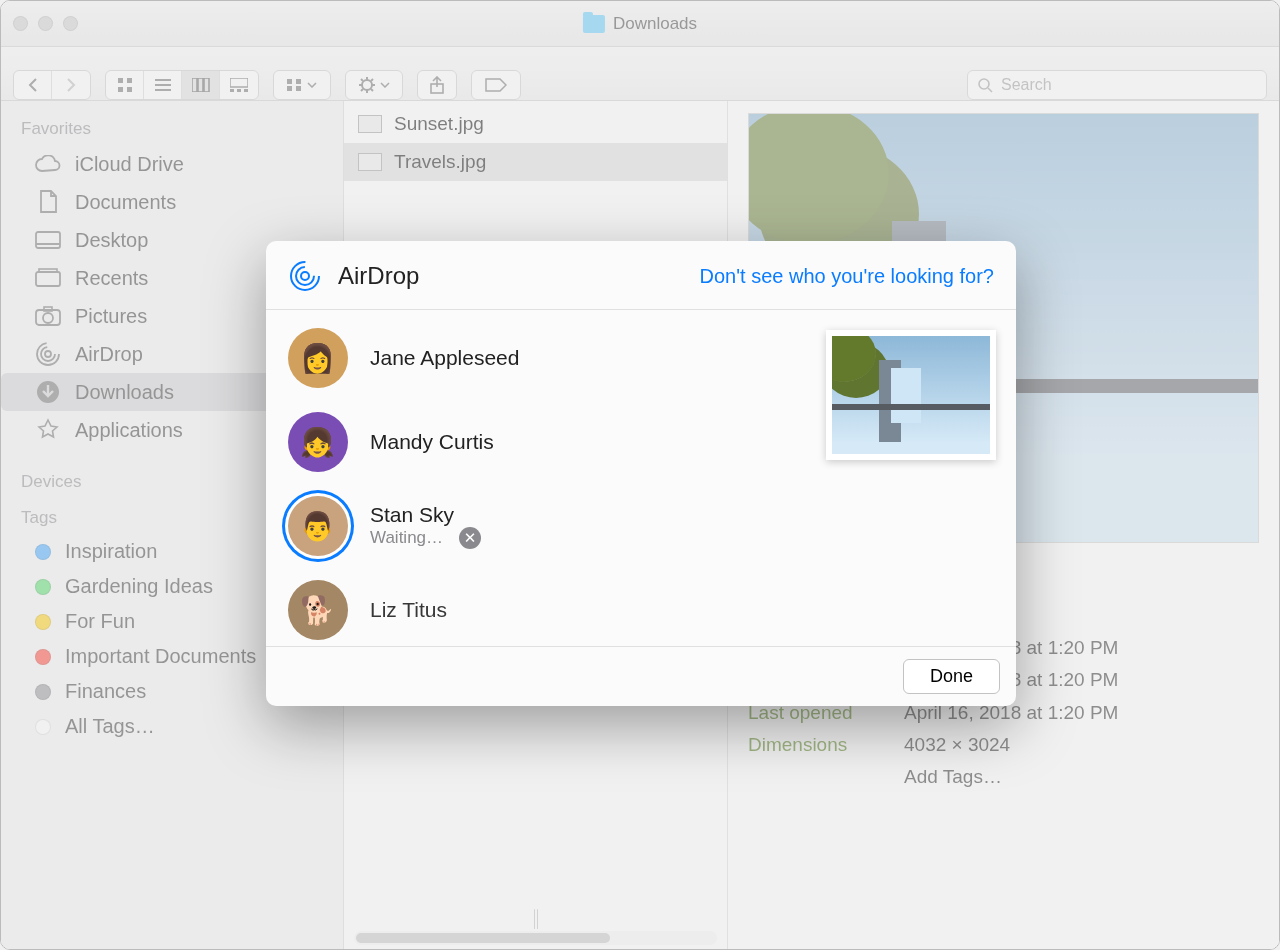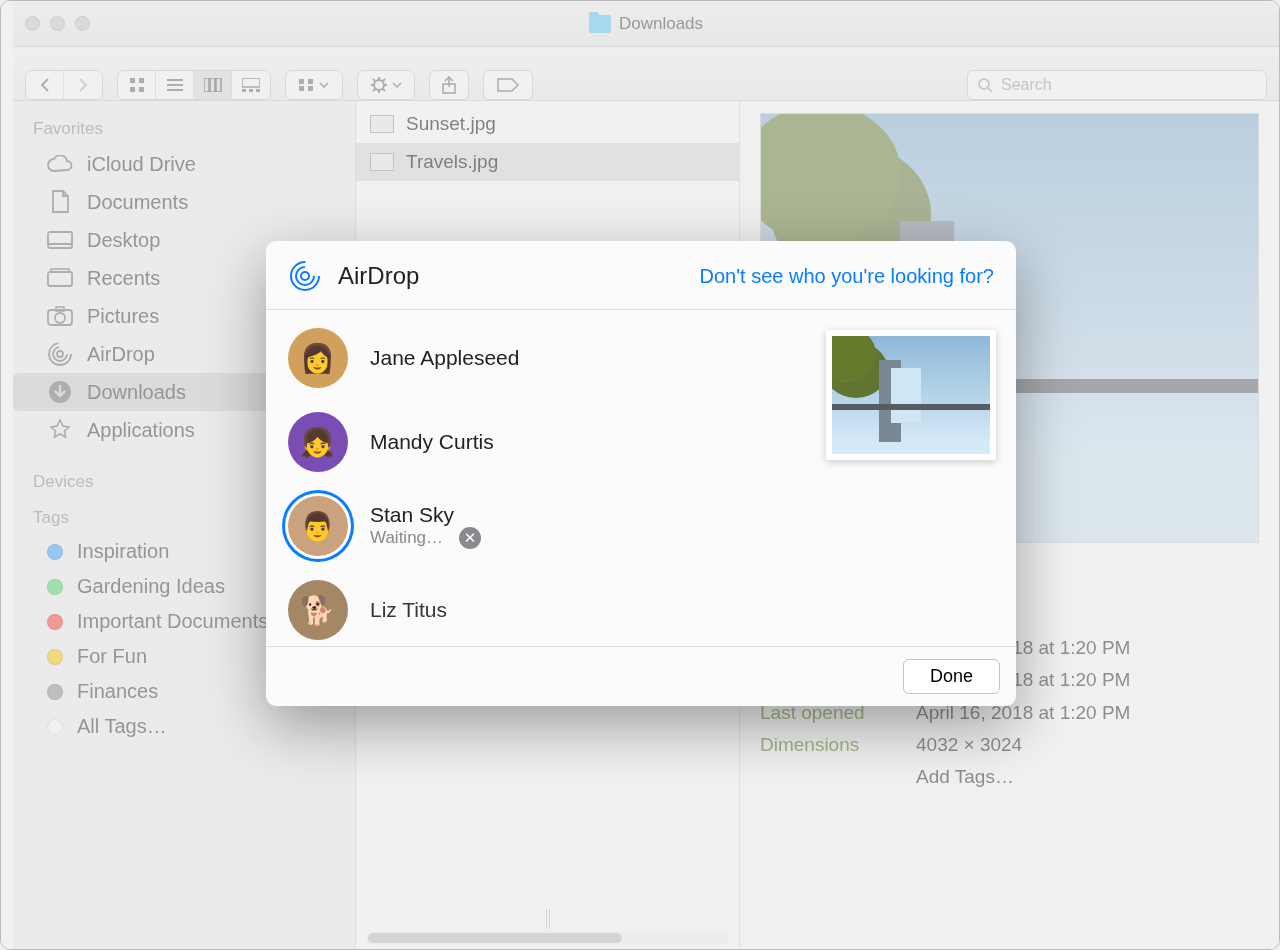--- a/index.html
+++ b/index.html
@@ -4,21 +4,20 @@
 <style>
   * { box-sizing: border-box; margin: 0; padding: 0; }
   html, body { width: 1280px; height: 950px; font-family: -apple-system, "Helvetica Neue", Helvetica, Arial, sans-serif; background:#f0f0f0; overflow:hidden;}
   
   .window {
     width: 1280px; height: 950px;
     background: #fff;
     border-radius: 10px; overflow: hidden;
     position: relative;
     border:1px solid #bbb;
-    padding-left:12px;
   }
   .dim-overlay {
     position:absolute; inset:0; background:rgba(230,230,230,0.55); pointer-events:none; z-index:50;
   }
   .titlebar {
     height: 46px; display:flex; align-items:center; background:linear-gradient(#f6f6f6,#e9e9e9); border-bottom:1px solid #ccc;
     padding:0 12px; position:relative;
   }
   .traffic { display:flex; gap:10px; align-items:center; }
   .tl { width:15px;height:15px;border-radius:50%; border:1px solid rgba(0,0,0,.1); background:#ccc;}
@@ -295,26 +294,26 @@
       <div class="sb-head" style="margin-top:4px;">Tags</div>
       <div class="sb-item">
           <span class="tag-dot" style="background:#3aa5ff;"></span>
           <span>Inspiration</span>
         </div>
       <div class="sb-item">
           <span class="tag-dot" style="background:#4cd964;"></span>
           <span>Gardening Ideas</span>
         </div>
       <div class="sb-item">
+          <span class="tag-dot" style="background:#ffcc00;"></span>
+          <span>For Fun</span>
+        </div>
+      <div class="sb-item">
           <span class="tag-dot" style="background:#ff3b30;"></span>
           <span>Important Documents</span>
-        </div>
-      <div class="sb-item">
-          <span class="tag-dot" style="background:#ffcc00;"></span>
-          <span>For Fun</span>
         </div>
       <div class="sb-item">
           <span class="tag-dot" style="background:#8e8e93;"></span>
           <span>Finances</span>
         </div>
       <div class="sb-item">
           <span class="tag-dot" style="background:#fff;"></span>
           <span>All Tags…</span>
         </div>
     </div>

